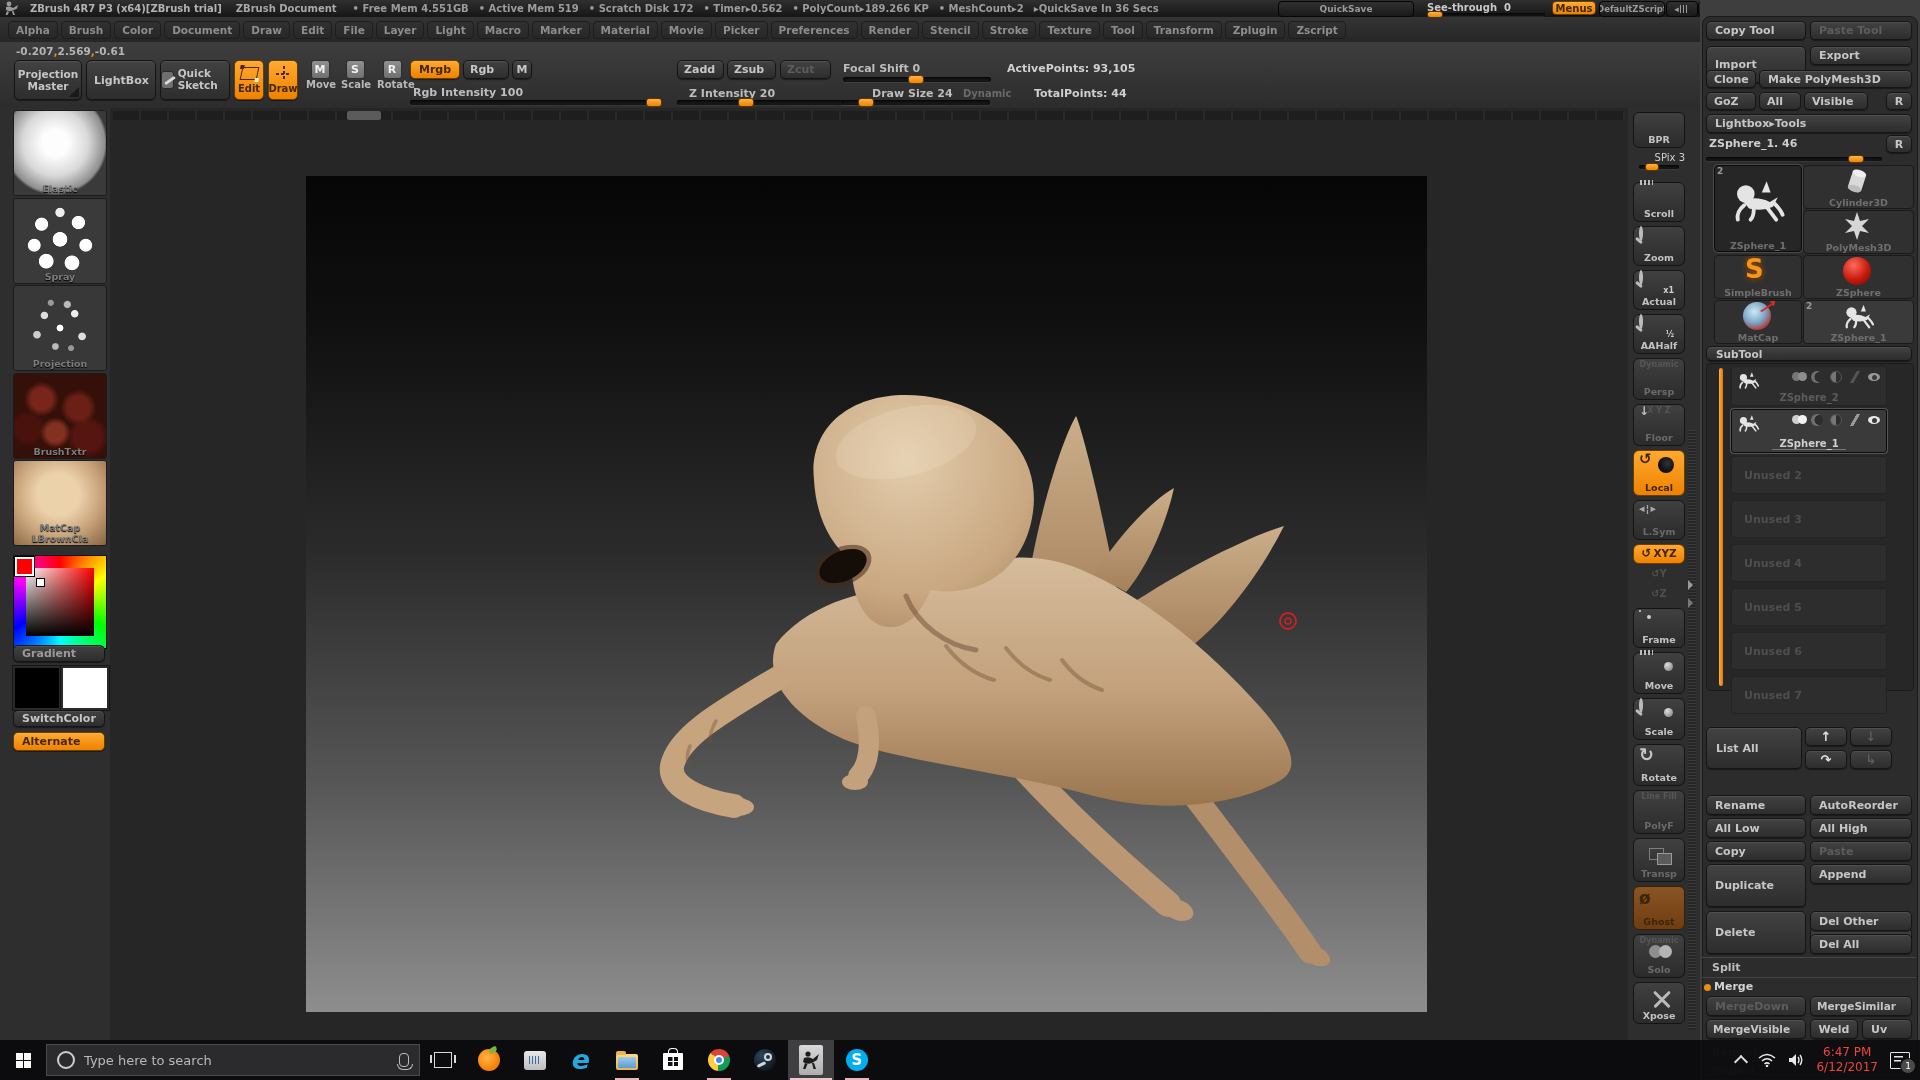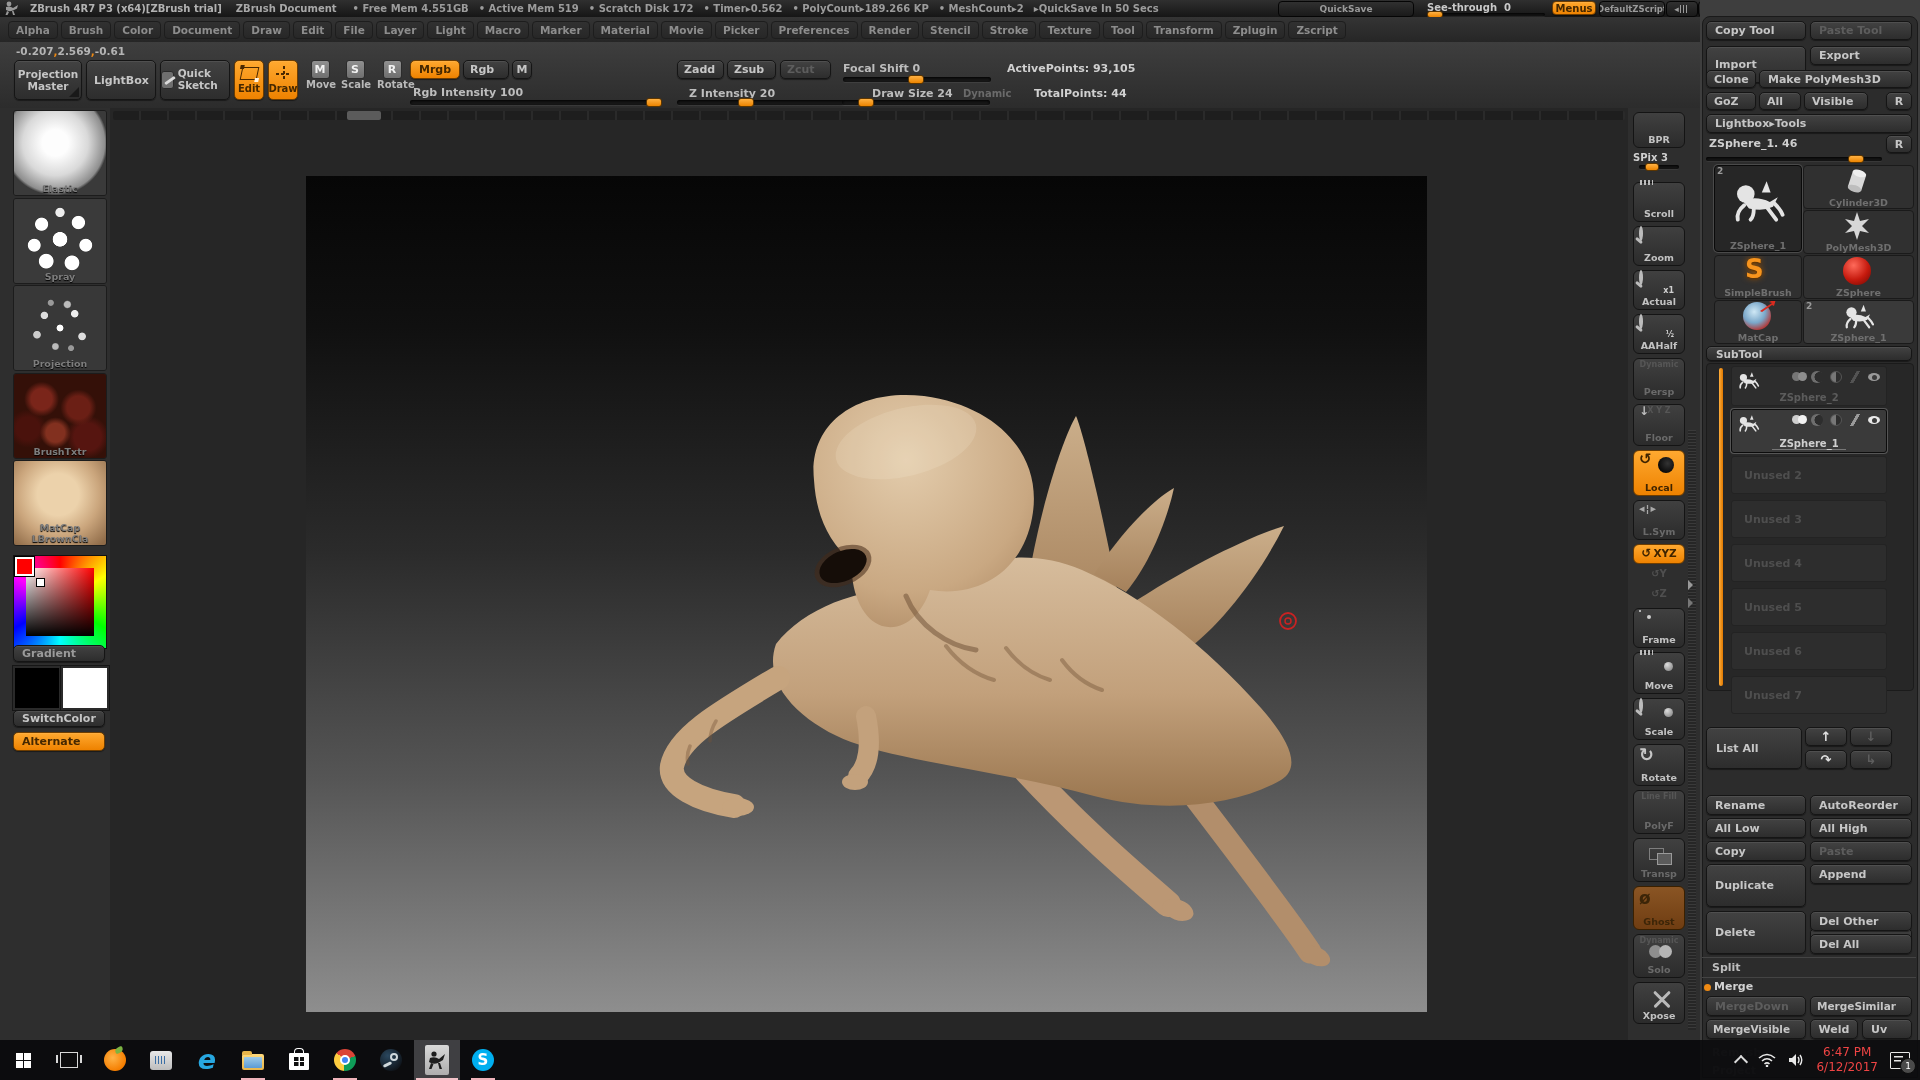--- a/index.html
+++ b/index.html
@@ -250,21 +250,21 @@
   </svg>
   <span class="tt">ZBrush 4R7 P3 (x64)[ZBrush trial]</span>
   <span class="doc">ZBrush Document</span>
   <span class="tstats" id="tstats">
       <span>• Free Mem 4.551GB</span>
       <span>• Active Mem 519</span>
       <span>• Scratch Disk 172</span>
       <span>• Timer▸0.562</span>
       <span>• PolyCount▸189.266 KP</span>
       <span>• MeshCount▸2</span>
-      <span>▸QuickSave In 50 Secs</span>
+      <span>▸QuickSave In 36 Secs</span>
     </span>
 
   <div class="abs winbtn" style="left:1278px;top:1px;width:134px">
     <span>QuickSave</span>
   </div>
   <span class="abs" style="left:1427px;top:2px;font-size:10px;font-weight:bold;color:#c9c9c9">
     <span>See-through</span>&nbsp;&nbsp;<span>0</span>
   </span>
   <div class="abs track" style="left:1427px;top:13px;width:118px;height:3px">
     <div class="handle" style="position:absolute;left:0;top:-2px;width:16px;height:7px"></div>
@@ -497,21 +497,21 @@
   </div>
 </div>
 
 <div class="abs rightshelf">
   <div class="shelf-col" id="shelfcol">
       <div class="shelf-btn st-normal" style="height: 36px;">
         <span class="ic" style="position:relative;width:40px;height:20px;display:block"><i class="ball"></i></span>
         <span>BPR</span>
       </div>
       <div class="shelf-plain" style="height: 26px;">
-        <div style="text-align:left;font-size:10px;font-weight:bold">SPix 3</div>
+        <div style="text-align:right;font-size:10px;font-weight:normal">SPix 3</div>
         <div class="track spixsl">
           <div class="handle" style="position:absolute;left:6px;top:-2px;width:14px;height:8px"></div>
         </div>
       </div>
       <div class="shelf-btn st-normal" style="height: 40px;">
         <span class="ic" style="position:relative;width:40px;height:24px;display:block"><i class="hand"></i></span>
         <span>Scroll</span>
       </div>
       <div class="shelf-btn st-normal" style="height: 40px;">
         <span class="ic" style="position:relative;width:40px;height:24px;display:block"><i class="mag"></i></span>
@@ -848,20 +848,25 @@
       <span>Uv</span>
     </div>
   <div class="dimtext" style="left:12px;top:1046px">Remesh</div>
   <div class="dimtext" style="left:12px;top:1064px">Project</div>
 </div>
 
 <div class="abs taskbar">
   <div class="startbtn">
       <span class="winlogo"></span>
     </div>
+  <div class="searchbox">
+    <span class="s-circle"></span>
+    <span>Type here to search</span>
+    <span class="micic"></span>
+  </div>
   <div id="tbapps" style="display:flex">
       <div class="tb-app">
         <span class="ai">
           <i class="ai-tv"></i>
         </span>
       </div>
       <div class="tb-app">
         <span class="ai">
           <i class="ai-fl"></i>
         </span>

